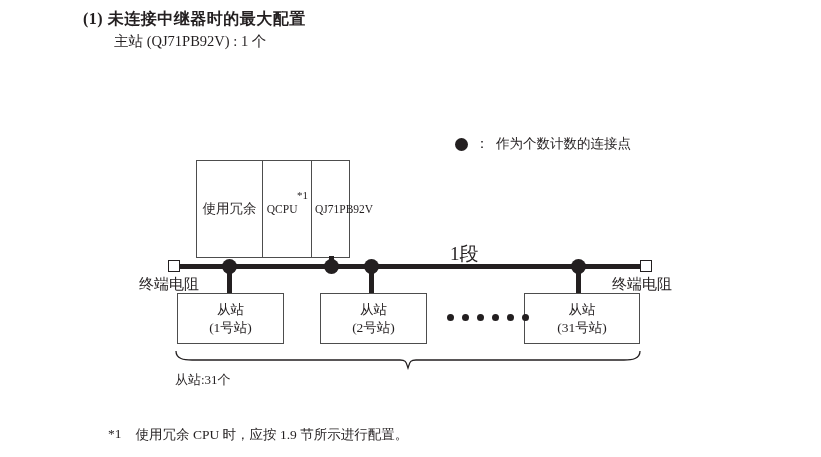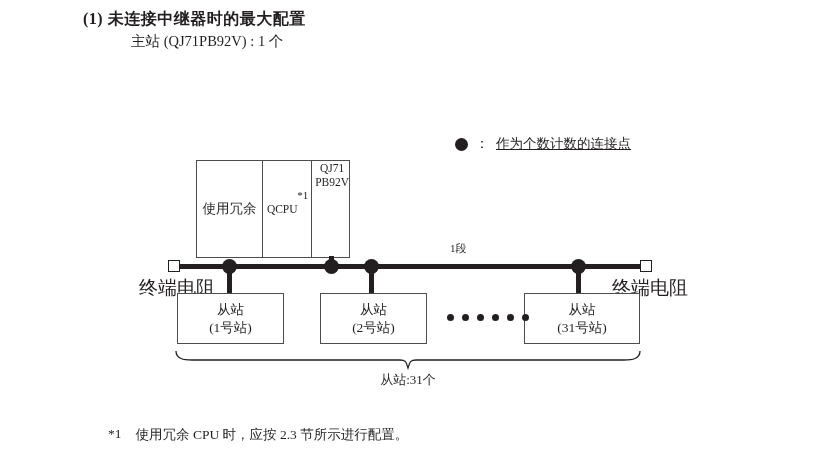--- a/index.html
+++ b/index.html
@@ -32,21 +32,21 @@
   #heading .h-title {
     font-size: 16px;
     font-weight: bold;
     letter-spacing: 0.5px;
     line-height: 22px;
     white-space: nowrap;
   }
   #heading .h-line {
     font-size: 14.5px;
     line-height: 23px;
-    margin-left: 48px;
+    margin-left: 31px;
     white-space: nowrap;
   }
 
   
   #legend {
     position: absolute;
     left: 455px;
     top: 135px;
     display: flex;
     align-items: center;
@@ -58,21 +58,20 @@
     height: 13px;
     border-radius: 50%;
     background: #231f20;
     display: inline-block;
   }
   #legend .leg-colon {
     font-size: 14px;
   }
   #legend .leg-text {
     font-size: 13.5px;
-    text-decoration: underline;
   }
 
   
   #master-label {
     position: absolute;
     left: 196px;
     top: 136px;
     font-size: 13.5px;
     white-space: nowrap;
   }
@@ -108,21 +107,20 @@
     justify-content: flex-start;
     padding-left: 4px;
   }
   #master-module .cell-net {
     width: 37px;
     font-size: 11.5px;
     justify-content: flex-start;
     padding-left: 3px;
     line-height: 14px;
     text-align: left;
-    flex-direction: column;
   }
   #master-module .sup-note {
     position: absolute;
     right: 3px;
     top: 28px;
     font-size: 11px;
   }
   #master-module .net-lines {
     display: block;
   }
@@ -133,39 +131,39 @@
     left: 176px;
     top: 264px;
     width: 470px;
     height: 5px;
     background: #231f20;
   }
   .seg-label {
     position: absolute;
     left: 450px;
     top: 241px;
-    font-size: 11px;
+    font-size: 19px;
     white-space: nowrap;
   }
 
   
   .term-res {
     position: absolute;
     width: 12px;
     height: 12px;
     border: 1.6px solid #231f20;
     background: #ffffff;
     box-sizing: border-box;
   }
   #term-left  { left: 168px; top: 260px; }
   #term-right { left: 640px; top: 260px; }
 
   .term-label {
     position: absolute;
-    font-size: 19px;
+    font-size: 15px;
     white-space: nowrap;
   }
   #term-label-left  { left: 139px; top: 275px; }
   #term-label-right { left: 612px; top: 275px; }
 
   
   .conn-dot {
     position: absolute;
     width: 15px;
     height: 15px;
@@ -230,21 +228,21 @@
     top: 350px;
     width: 466px;
     height: 20px;
   }
   #brace-wrap svg { display: block; }
   #brace-label {
     position: absolute;
     left: 175px;
     top: 371px;
     width: 466px;
-    text-align: center;
+    text-align: left;
     font-size: 13px;
   }
 
   
   #figure-caption {
     position: absolute;
     left: 0;
     top: 398px;
     width: 821px;
     text-align: center;
@@ -339,16 +337,16 @@
     <svg width="466" height="20" viewBox="0 0 466 20">
       <path d="M1 1 C1 9, 9 10, 17 10 L225 10 C231 10, 231 12, 233 18
                C235 12, 235 10, 241 10 L449 10 C457 10, 465 9, 465 1" fill="none" stroke="#231f20" stroke-width="1.3"></path>
     </svg>
   </div>
   <div id="brace-label">从站:31个</div>
 
 
   <div id="footnote">
     <span>*1</span>
-    <span>使用冗余 CPU 时，应按 2.3 节所示进行配置。</span>
+    <span>使用冗余 CPU 时，应按 1.9 节所示进行配置。</span>
   </div>
 
 </div>
 
 </body></html>

